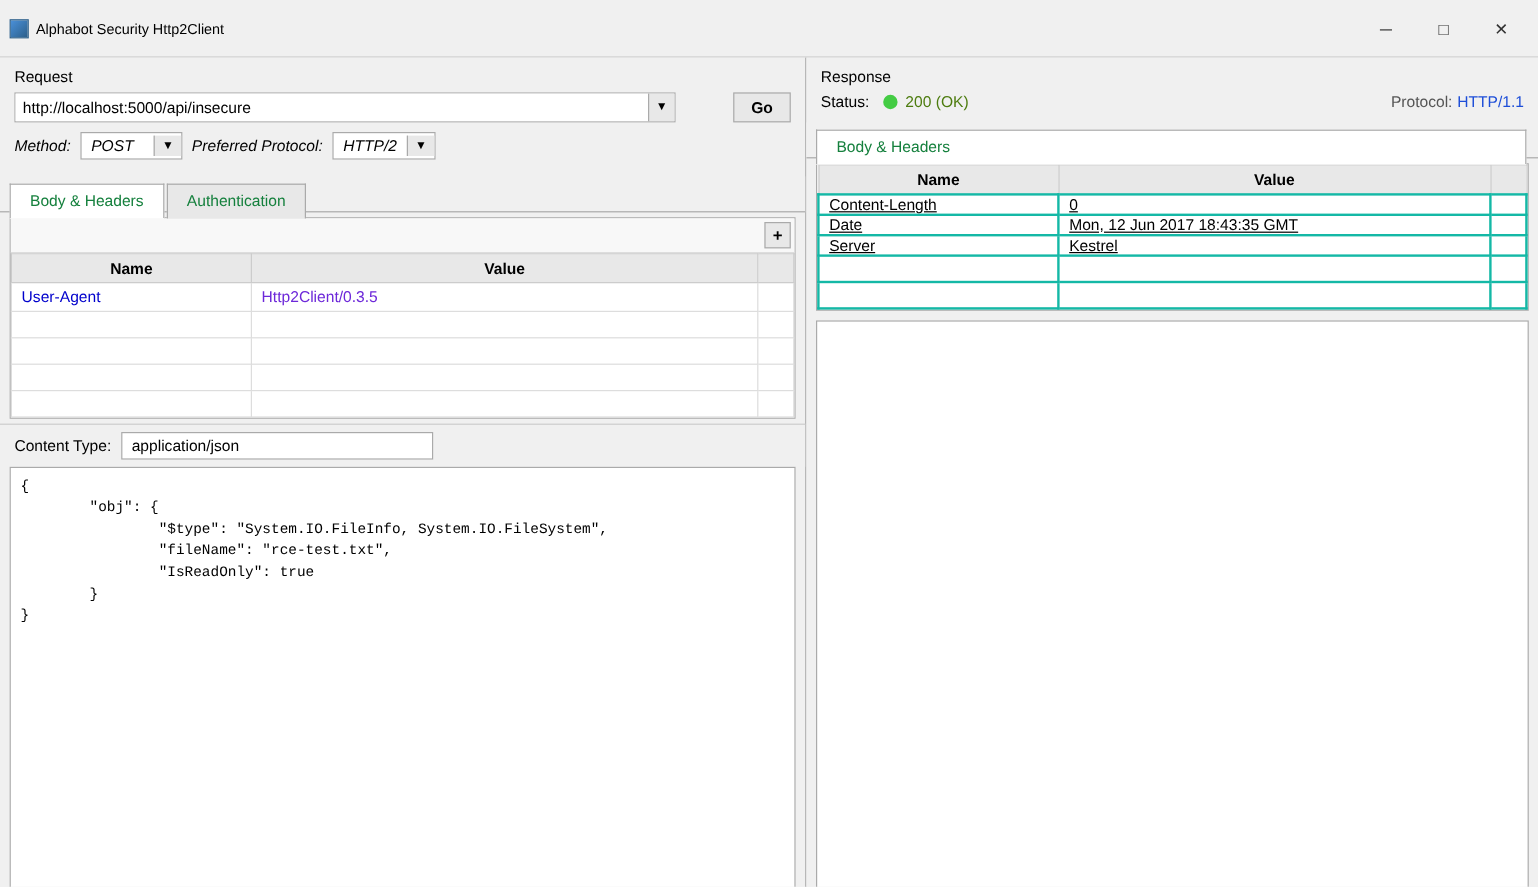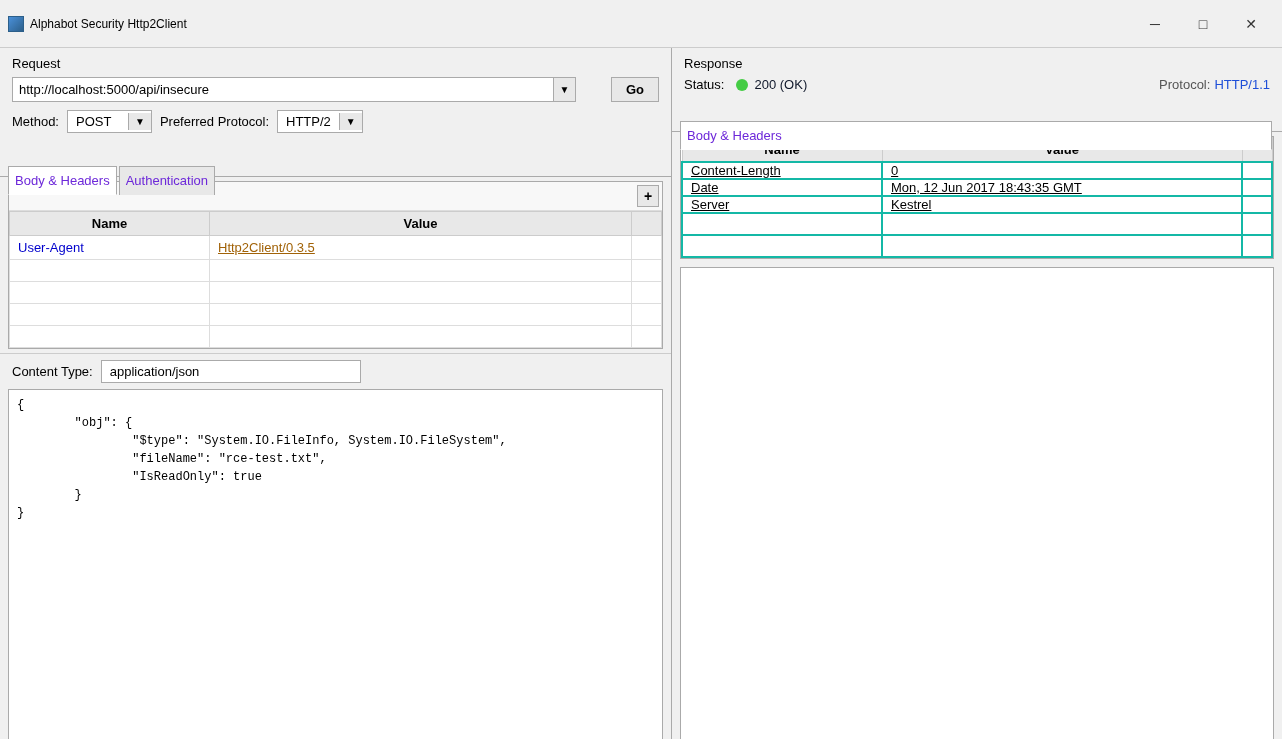--- a/index.html
+++ b/index.html
@@ -71,21 +71,21 @@
     }
     .section-label {
       font-size: 13px;
       font-weight: normal;
       color: #000;
       margin-bottom: 6px;
     }
 
     .url-row {
       display: flex;
-      gap: 7px;
+      gap: 20px;
       margin-bottom: 8px;
     }
     .url-input-wrap {
       display: flex;
       flex: 1;
       border: 1px solid #aaa;
       background: white;
     }
     .url-input {
       flex: 1;
@@ -115,20 +115,21 @@
       font-weight: bold;
       color: #000;
       margin-left: 28px;
     }
 
     .method-row {
       display: flex;
       align-items: center;
       gap: 8px;
       margin-bottom: 8px;
+      font-style: italic;
     }
     .method-label, .protocol-label {
       font-size: 13px;
       color: #000;
     }
     .select-wrap {
       display: flex;
       border: 1px solid #aaa;
       background: white;
       align-items: center;
@@ -150,30 +151,30 @@
 
     
     .tabs-container {
       display: flex;
       border-bottom: 1px solid #aaa;
       background: #f0f0f0;
       padding: 0 8px;
       gap: 0;
     }
     .tab {
-      padding: 6px 6px;
+      padding: 6px 16px;
       border: 1px solid #aaa;
       border-bottom: none;
       cursor: pointer;
       font-size: 13px;
       background: #e8e8e8;
-      color: #6d28d9;
+      color: #15803d;
       margin-right: 2px;
       position: relative;
-      top: 19px;
+      top: 6px;
     }
     .tab.active {
       background: white;
       border-bottom: 1px solid white;
       z-index: 1;
     }
 
     
     .headers-area {
       flex: 0 0 auto;
@@ -215,22 +216,21 @@
     .headers-table td {
       border: 1px solid #ddd;
       padding: 4px 8px;
       font-size: 13px;
     }
     .headers-table td.name-col {
       color: #0000cc;
       width: 200px;
     }
     .headers-table td.value-col {
-      color: #a16207;
-      text-decoration: underline;
+      color: #6d28d9;
     }
     .headers-table tr.empty-row td {
       height: 22px;
     }
 
     
     .content-type-area {
       padding: 6px 12px;
       background: #f0f0f0;
       display: flex;
@@ -290,21 +290,21 @@
       gap: 6px;
     }
     .status-dot {
       width: 12px;
       height: 12px;
       border-radius: 50%;
       background: #44cc44;
     }
     .status-code {
       font-size: 13px;
-      color: #0f172a;
+      color: #4d7c0f;
     }
     .protocol-area {
       margin-left: auto;
       display: flex;
       gap: 4px;
       align-items: center;
     }
     .protocol-key {
       font-size: 13px;
       color: #555;

